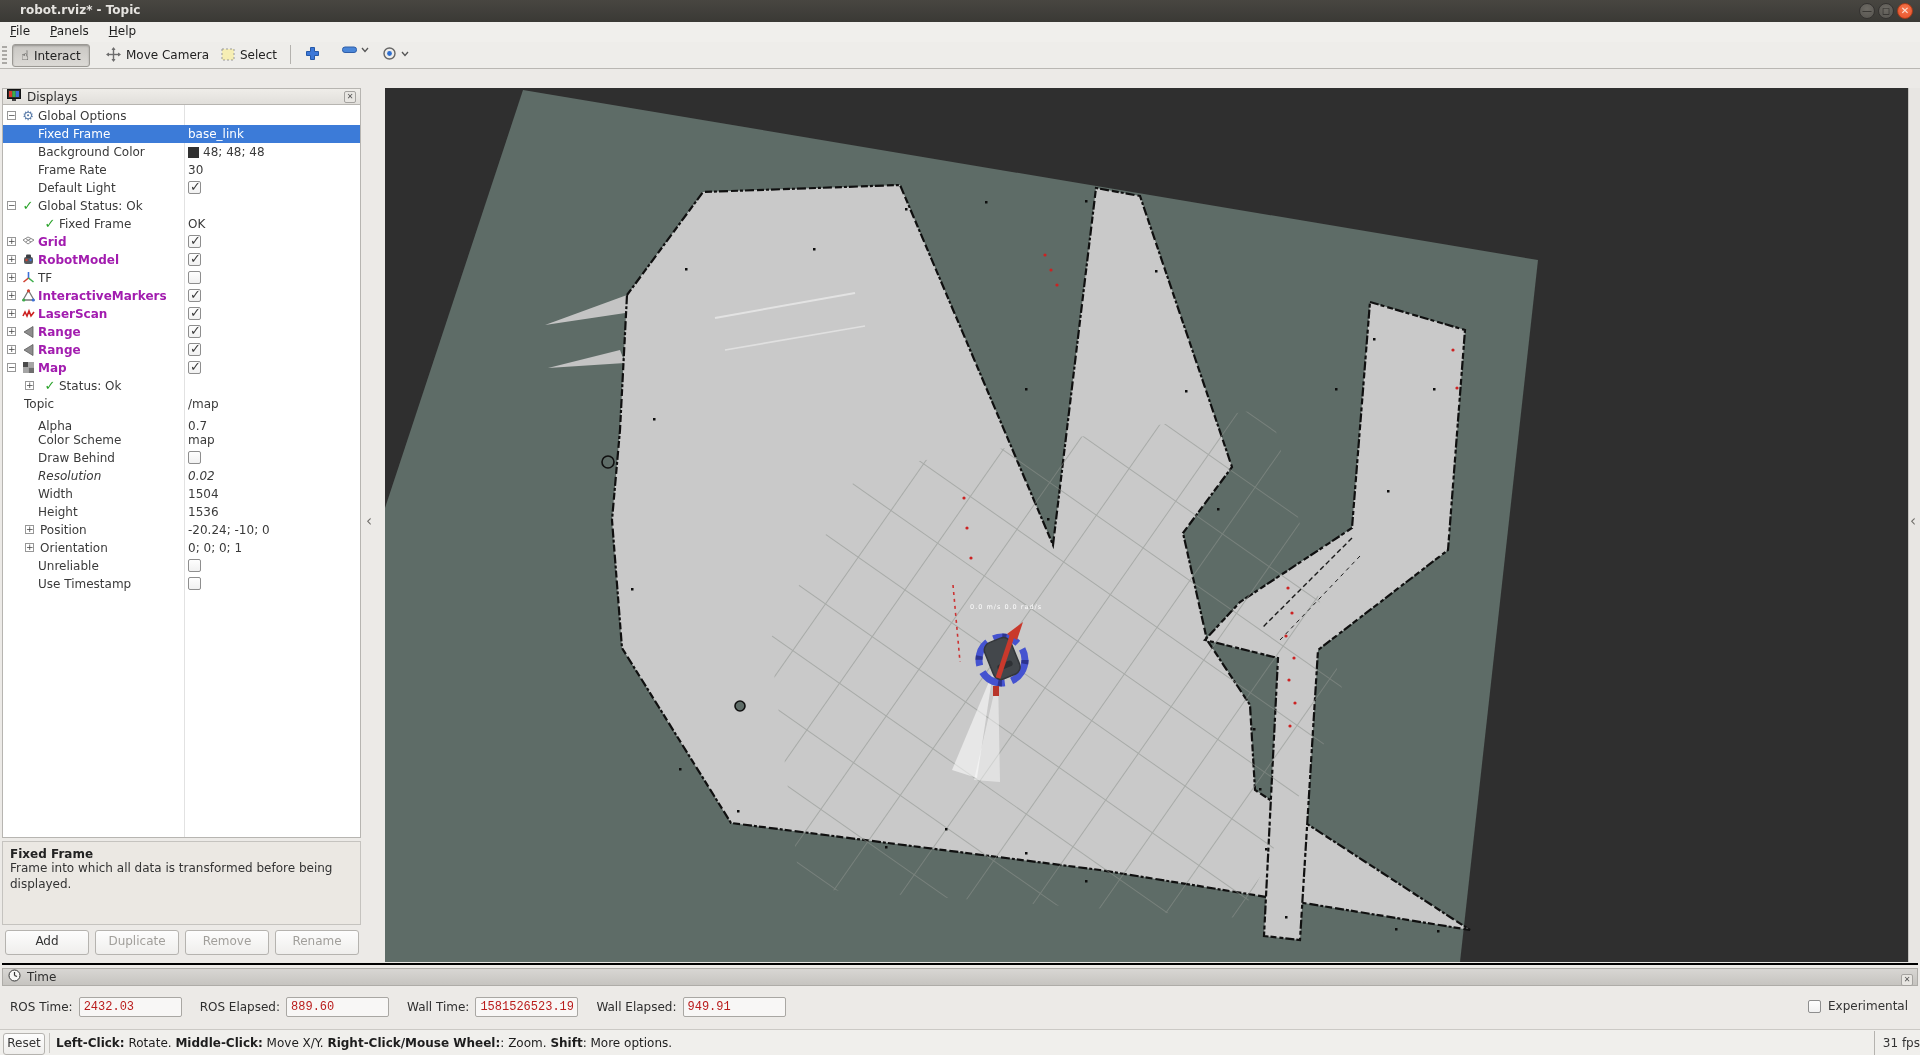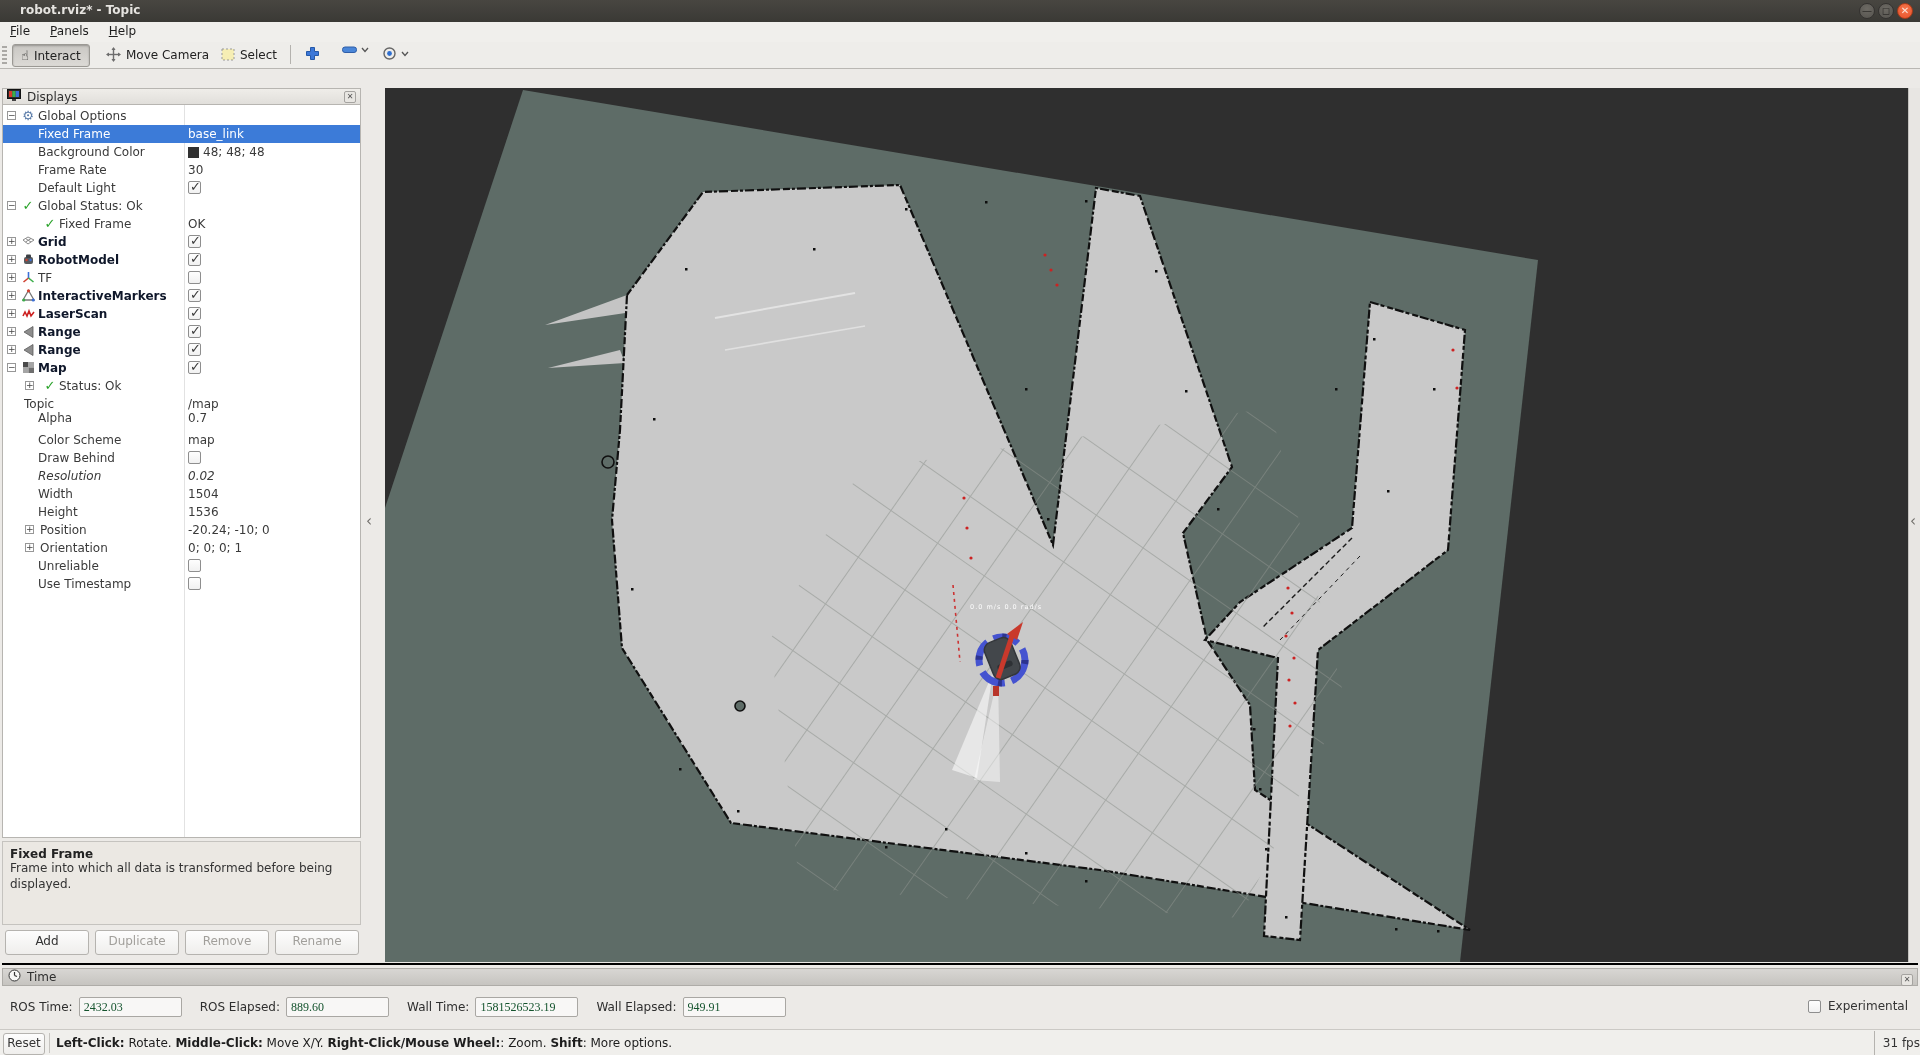--- a/index.html
+++ b/index.html
@@ -30,21 +30,21 @@
   #dock{left:2px;top:88px;width:359px;height:872px;}
   #dockheader{left:0;top:0;width:359px;height:17px;background:linear-gradient(#efede9,#e1dfdb);
       border:1px solid #b7b5b1;box-sizing:border-box;display:flex;align-items:center;gap:6px;padding-left:4px;}
   .xbtn{position:absolute;width:12px;height:12px;border:1px solid #a5a3a0;background:#e8e6e2;color:#555;
         font-size:8px;line-height:10px;text-align:center;border-radius:2px;box-sizing:border-box;}
   #tree{left:0;top:17px;width:359px;height:733px;background:#ffffff;border:1px solid #b7b5b1;border-top:none;box-sizing:border-box;overflow:hidden;}
   .trow{position:absolute;left:0;width:357px;height:18px;}
   .trow.sel{background:#3c7bd8;}
   .trow .tlabel{position:absolute;top:2px;white-space:nowrap;color:#3a3a3a;}
   .trow.sel .tlabel,.trow.sel .tval{color:#fff;}
-  .trow .tlabel.blue{color:#0f172a;font-weight:bold;}
+  .trow .tlabel.blue{color:#a21caf;font-weight:bold;}
   .expander{position:absolute;top:4px;width:9px;height:9px;border:1px solid #979797;background:#fff;
             font-size:9px;line-height:7px;text-align:center;color:#444;box-sizing:border-box;}
   .ticon{position:absolute;top:1px;width:14px;height:14px;display:flex;align-items:center;justify-content:center;}
   .tval{position:absolute;left:185px;top:2px;color:#3a3a3a;white-space:nowrap;display:flex;align-items:center;gap:4px;}
   .cdivider{position:absolute;left:181px;top:0;width:1px;height:733px;background:#e2e2e2;}
   .checkbox{width:13px;height:13px;border:1px solid #8e8e8e;border-radius:2px;background:linear-gradient(#fefefe,#f1f1f1);
             box-sizing:border-box;position:relative;}
   .checkbox.checked:after{content:"✓";position:absolute;left:1px;top:-3px;font-size:13px;font-weight:bold;color:#3a3a3a;}
   .swatch{width:11px;height:11px;background:#313131;display:inline-block;}
   #helpbox{left:0;top:753px;width:359px;height:84px;background:#ebe8e3;border:1px solid #c5c3bf;box-sizing:border-box;padding:5px 7px;}
@@ -57,21 +57,21 @@
   #viewport{left:385px;top:88px;width:1523px;height:874px;background:#2f2f2f;}
   #dockgap-arrow{left:366px;top:512px;font-size:15px;color:#6f6d69;}
   #rightstrip{left:1908px;top:88px;width:12px;height:874px;background:#e8e6e3;border-left:1px solid #c5c3bf;}
   #rightstrip-arrow{left:1910px;top:512px;font-size:15px;color:#6f6d69;}
   
   #timepanel{left:2px;top:963px;width:1916px;height:65px;background:#eceae7;border-top:2px solid #000000;}
   #timeheader{left:0px;top:3px;width:1916px;height:18px;background:linear-gradient(#d8d6d3,#c6c4c0);
       border:1px solid #aeaca8;box-sizing:border-box;display:flex;align-items:center;gap:6px;padding-left:5px;}
   .tfield{display:flex;align-items:center;gap:6px;}
   .tfield input{width:103px;height:20px;border:1px solid #a9a7a3;border-radius:2px;background:#f8f7f6;
-      font-family:Liberation Serif, serif;font-size:12px;color:#14532d;padding:0 4px;box-sizing:border-box;}
+      font-family:Liberation Mono, monospace;font-size:12px;color:#b91c1c;padding:0 4px;box-sizing:border-box;}
   #timefields{left:8px;top:32px;display:flex;gap:18px;align-items:center;}
   #experimental{left:1806px;top:34px;display:flex;gap:7px;align-items:center;color:#333;}
   
   #statusbar{left:0;top:1029px;width:1920px;height:26px;background:#f0efec;border-top:1px solid #cbc9c5;}
   #resetbtn{left:3px;top:3px;width:40px;height:20px;border:1px solid #b5b3af;border-radius:3px;
            background:linear-gradient(#fdfdfd,#efeeec);text-align:center;line-height:18px;color:#333;}
   #statussep{left:49px;top:3px;width:1px;height:20px;background:#c5c3bf;}
   #statustext{left:56px;top:6px;color:#1d1d1d;}
   #fpsbox{left:1874px;top:1px;width:45px;height:24px;border-left:1px solid #b5b3af;color:#333;
           display:flex;align-items:center;justify-content:flex-end;padding-right:4px;}
@@ -340,21 +340,21 @@
             <span style="color:#28a228;font-weight:bold;font-size:13px;line-height:13px;">✓</span>
           </span>
           <span class="tlabel" style="left: 56px;">Status: Ok</span>
         </div>
         <div class="trow" style="top: 290px;">
           <span class="tlabel" style="left: 21px;">Topic</span>
           <div class="tval">
             <span>/map</span>
           </div>
         </div>
-        <div class="trow" style="top: 304px;">
+        <div class="trow" style="top: 312px;">
           <span class="tlabel" style="left: 35px;">Alpha</span>
           <div class="tval">
             <span>0.7</span>
           </div>
         </div>
         <div class="trow" style="top: 326px;">
           <span class="tlabel" style="left: 35px;">Color Scheme</span>
           <div class="tval">
             <span>map</span>
           </div>

